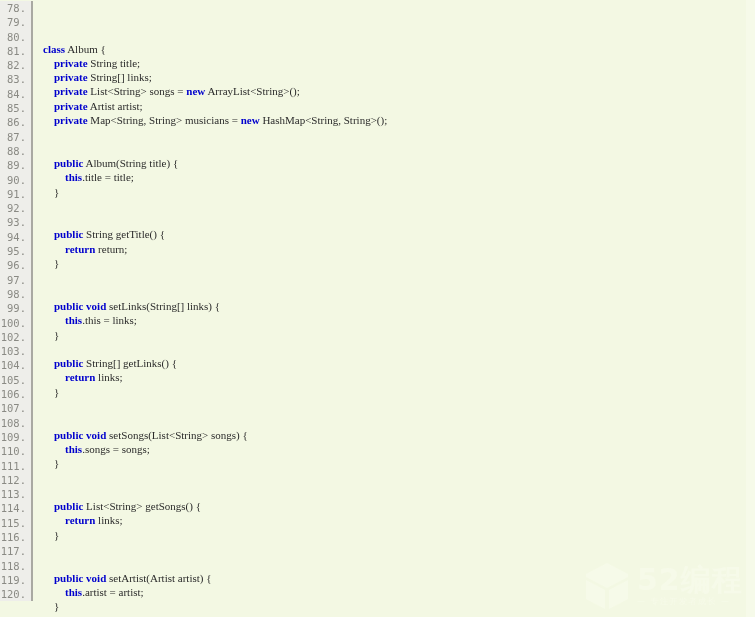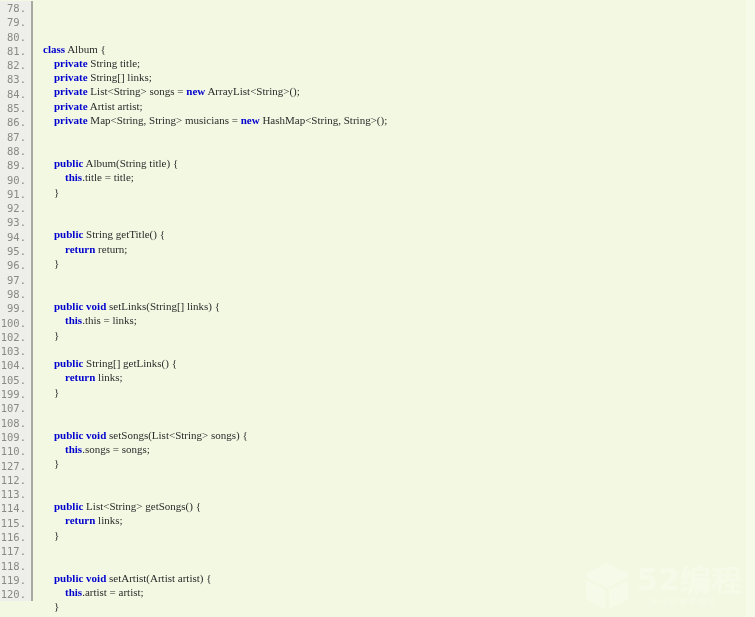--- a/index.html
+++ b/index.html
@@ -159,26 +159,26 @@
       <div class="code-line"><span class="line-number">95.</span><span class="gutter-rule"></span><span class="line-code"><span class="txt">    }</span></span></div>
       <div class="code-line"><span class="line-number">96.</span><span class="gutter-rule"></span><span class="line-code"></span></div>
       <div class="code-line"><span class="line-number">97.</span><span class="gutter-rule"></span><span class="line-code"></span></div>
       <div class="code-line"><span class="line-number">98.</span><span class="gutter-rule"></span><span class="line-code"><span class="txt">    </span><span class="kw">public</span><span class="txt"> </span><span class="kw">void</span><span class="txt"> setLinks(String[] links) {</span></span></div>
       <div class="code-line"><span class="line-number">99.</span><span class="gutter-rule"></span><span class="line-code"><span class="txt">        </span><span class="kw">this</span><span class="txt">.this = links;</span></span></div>
       <div class="code-line"><span class="line-number">100.</span><span class="gutter-rule"></span><span class="line-code"><span class="txt">    }</span></span></div>
       <div class="code-line"><span class="line-number">102.</span><span class="gutter-rule"></span><span class="line-code"></span></div>
       <div class="code-line"><span class="line-number">103.</span><span class="gutter-rule"></span><span class="line-code"><span class="txt">    </span><span class="kw">public</span><span class="txt"> String[] getLinks() {</span></span></div>
       <div class="code-line"><span class="line-number">104.</span><span class="gutter-rule"></span><span class="line-code"><span class="txt">        </span><span class="kw">return</span><span class="txt"> links;</span></span></div>
       <div class="code-line"><span class="line-number">105.</span><span class="gutter-rule"></span><span class="line-code"><span class="txt">    }</span></span></div>
-      <div class="code-line"><span class="line-number">199.</span><span class="gutter-rule"></span><span class="line-code"></span></div>
+      <div class="code-line"><span class="line-number">106.</span><span class="gutter-rule"></span><span class="line-code"></span></div>
       <div class="code-line"><span class="line-number">107.</span><span class="gutter-rule"></span><span class="line-code"></span></div>
       <div class="code-line"><span class="line-number">108.</span><span class="gutter-rule"></span><span class="line-code"><span class="txt">    </span><span class="kw">public</span><span class="txt"> </span><span class="kw">void</span><span class="txt"> setSongs(List&lt;String&gt; songs) {</span></span></div>
       <div class="code-line"><span class="line-number">109.</span><span class="gutter-rule"></span><span class="line-code"><span class="txt">        </span><span class="kw">this</span><span class="txt">.songs = songs;</span></span></div>
       <div class="code-line"><span class="line-number">110.</span><span class="gutter-rule"></span><span class="line-code"><span class="txt">    }</span></span></div>
-      <div class="code-line"><span class="line-number">127.</span><span class="gutter-rule"></span><span class="line-code"></span></div>
+      <div class="code-line"><span class="line-number">111.</span><span class="gutter-rule"></span><span class="line-code"></span></div>
       <div class="code-line"><span class="line-number">112.</span><span class="gutter-rule"></span><span class="line-code"></span></div>
       <div class="code-line"><span class="line-number">113.</span><span class="gutter-rule"></span><span class="line-code"><span class="txt">    </span><span class="kw">public</span><span class="txt"> List&lt;String&gt; getSongs() {</span></span></div>
       <div class="code-line"><span class="line-number">114.</span><span class="gutter-rule"></span><span class="line-code"><span class="txt">        </span><span class="kw">return</span><span class="txt"> links;</span></span></div>
       <div class="code-line"><span class="line-number">115.</span><span class="gutter-rule"></span><span class="line-code"><span class="txt">    }</span></span></div>
       <div class="code-line"><span class="line-number">116.</span><span class="gutter-rule"></span><span class="line-code"></span></div>
       <div class="code-line"><span class="line-number">117.</span><span class="gutter-rule"></span><span class="line-code"></span></div>
       <div class="code-line"><span class="line-number">118.</span><span class="gutter-rule"></span><span class="line-code"><span class="txt">    </span><span class="kw">public</span><span class="txt"> </span><span class="kw">void</span><span class="txt"> setArtist(Artist artist) {</span></span></div>
       <div class="code-line"><span class="line-number">119.</span><span class="gutter-rule"></span><span class="line-code"><span class="txt">        </span><span class="kw">this</span><span class="txt">.artist = artist;</span></span></div>
       <div class="code-line"><span class="line-number">120.</span><span class="gutter-rule"></span><span class="line-code"><span class="txt">    }</span></span></div>
     </div>

